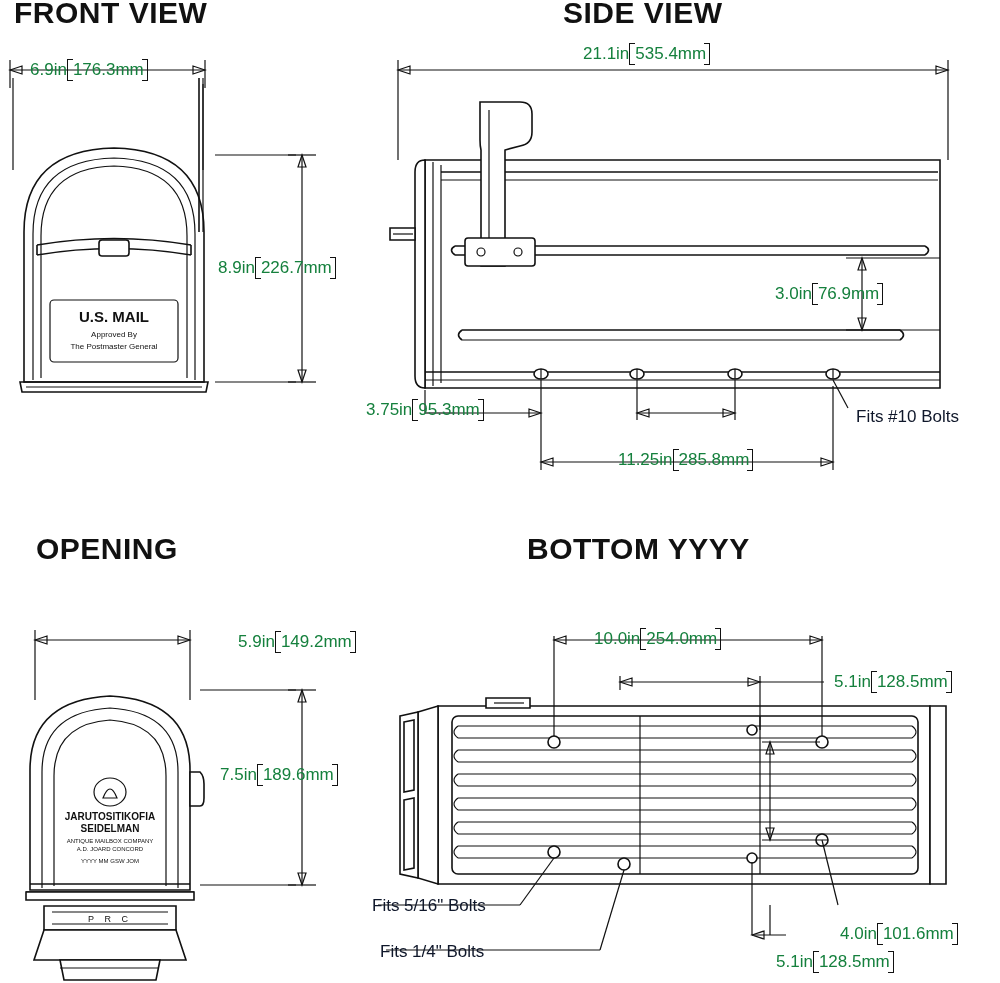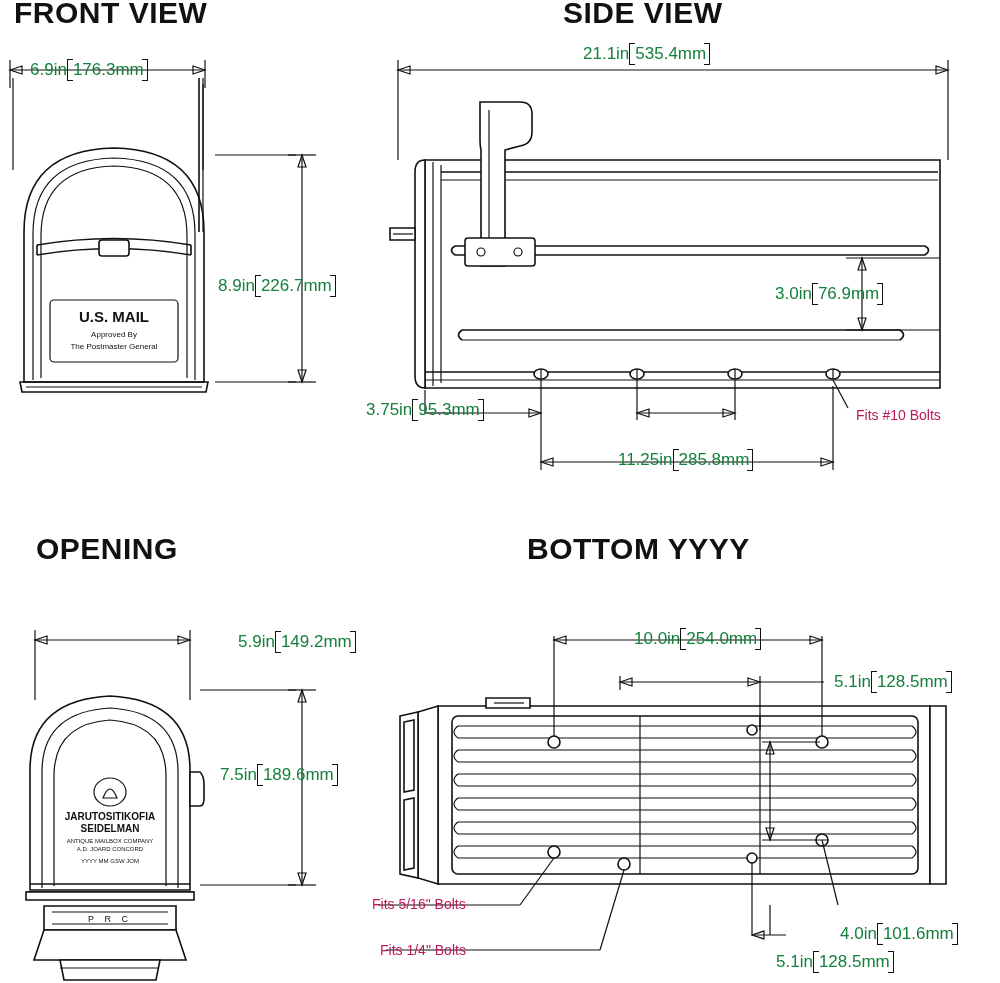--- a/index.html
+++ b/index.html
@@ -57,22 +57,22 @@
   .dim .mm::before {
     left: 0;
     border-right: none;
   }
   .dim .mm::after {
     right: 0;
     border-left: none;
   }
   .note {
     position: absolute;
-    font-size: 14px;
-    color: #be185d;
+    font-size: 17px;
+    color: #0f172a;
     white-space: nowrap;
   }
   svg { display: block; }
   .ln { stroke: #111; fill: none; }
   .thin { stroke-width: 1.2; }
   .med  { stroke-width: 1.6; }
   .fillw { fill: #fff; }
   .tiny-text {
     font-family: "Liberation Sans", sans-serif;
     fill: #111;
@@ -339,21 +339,21 @@
     <line class="ln thin" x1="520" y1="905" x2="378" y2="905"></line>
     <line class="ln thin" x1="624" y1="870" x2="600" y2="950"></line>
     <line class="ln thin" x1="600" y1="950" x2="386" y2="950"></line>
   </g>
 </svg>
 
 <div class="dim" id="d-front-w" style="left:30px;  top:60px;">
   <span>6.9in</span><span class="mm">176.3mm</span>
 </div>
 
-<div class="dim" id="d-front-h" style="left:218px; top:276px;">
+<div class="dim" id="d-front-h" style="left:218px; top:258px;">
   <span>8.9in</span><span class="mm">226.7mm</span>
 </div>
 
 <div class="dim" id="d-side-len" style="left:583px; top:44px;text-align:center;">
   <span>21.1in</span><span class="mm">535.4mm</span>
 </div>
 
 <div class="dim" id="d-side-h" style="left:775px; top:284px;text-align:right;">
   <span>3.0in</span><span class="mm">76.9mm</span>
 </div>
@@ -369,21 +369,21 @@
 <div class="note" id="n-fits10" style="left:856px; top:407px;">Fits #10 Bolts</div>
 
 <div class="dim" id="d-open-w" style="left:238px; top:632px;">
   <span>5.9in</span><span class="mm">149.2mm</span>
 </div>
 
 <div class="dim" id="d-open-h" style="left:220px; top:765px;">
   <span>7.5in</span><span class="mm">189.6mm</span>
 </div>
 
-<div class="dim" id="d-bot-10" style="left:594px; top:629px;margin-left:40px;">
+<div class="dim" id="d-bot-10" style="left:594px; top:629px;">
   <span>10.0in</span><span class="mm">254.0mm</span>
 </div>
 
 <div class="dim" id="d-bot-51a" style="left:834px; top:672px;">
   <span>5.1in</span><span class="mm">128.5mm</span>
 </div>
 
 <div class="dim" id="d-bot-40" style="left:840px; top:924px;">
   <span>4.0in</span><span class="mm">101.6mm</span>
 </div>

